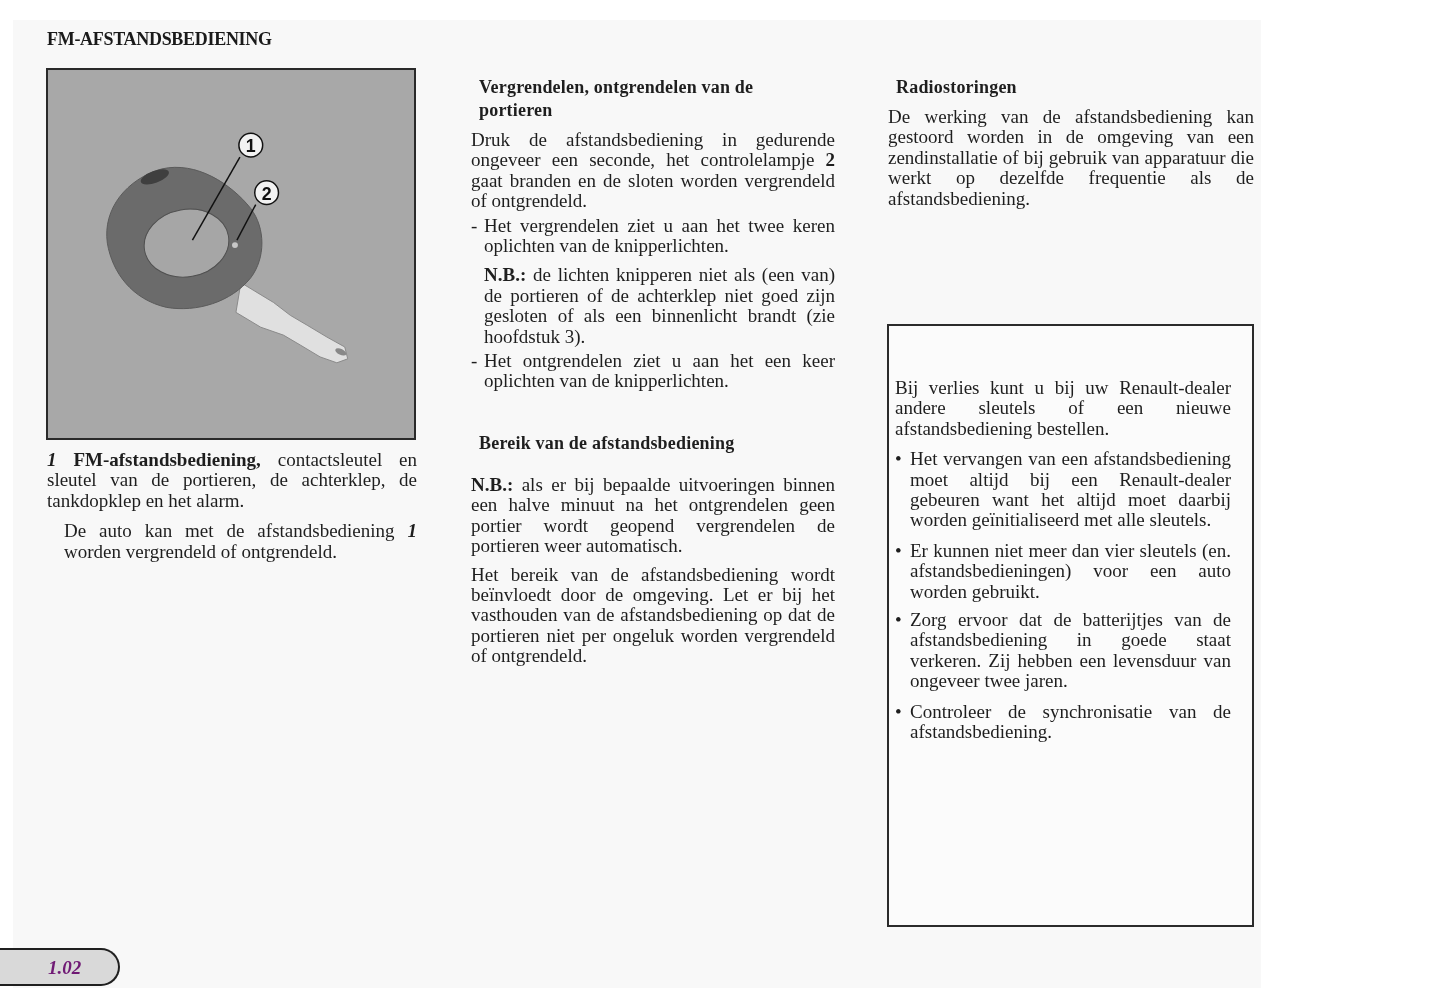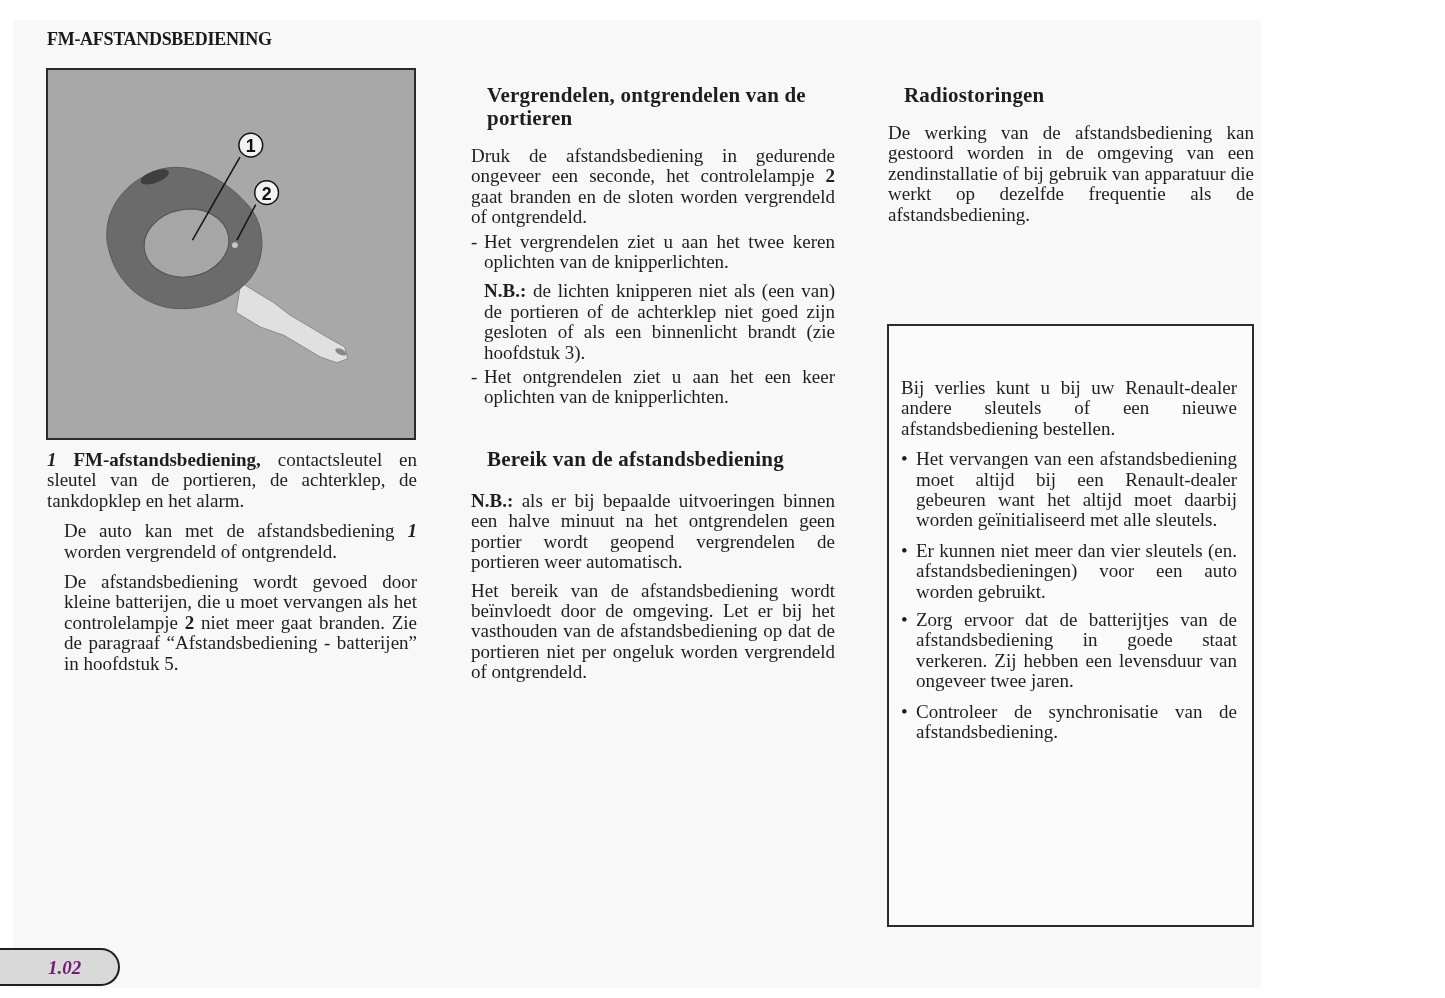--- a/index.html
+++ b/index.html
@@ -21,36 +21,36 @@
     }
     .photo {
       position: absolute; left: 46px; top: 68px; width: 370px; height: 372px;
       border: 2px solid #2a2a2a; box-sizing: border-box; background: #a9a9a9;
       overflow: hidden;
     }
     .photo svg { width: 100%; height: 100%; display: block; }
     .col { position: absolute; font-family: "Liberation Serif", "DejaVu Serif", serif; }
     .col p { margin: 0; font-size: 19px; line-height: 20.4px; text-align: justify; }
     .col h2 {
-      margin: 16px; font-family: "Liberation Serif", "DejaVu Serif", serif;
-      font-weight: bold; font-size: 21px; line-height: 23px; letter-spacing: 0.2px;
+      margin: 8px; font-family: "Liberation Serif", "DejaVu Serif", serif;
+      font-weight: bold; font-size: 18px; line-height: 23px; letter-spacing: 0.2px;
     }
     .b { font-weight: bold; }
     .i { font-style: italic; font-weight: bold; }
     .col1 { left: 47px; top: 450px; width: 370px; }
     .col2 { left: 471px; top: 68px; width: 364px; }
     .col3 { left: 888px; top: 68px; width: 366px; }
     .dashitem { position: relative; padding-left: 13px; }
     .dashitem .dash { position: absolute; left: 0; top: 0; }
     .indent { padding-left: 17px; }
     .box {
       position: absolute; left: 887px; top: 324px; width: 367px; height: 603px;
       border: 2px solid #2b2b2b; box-sizing: border-box; background: #fbfbfb;
     }
-    .box-inner { position: absolute; left: 12px; top: 52px; width: 336px; font-family: "Liberation Serif", "DejaVu Serif", serif; }
+    .box-inner { position: absolute; left: 6px; top: 52px; width: 336px; font-family: "Liberation Serif", "DejaVu Serif", serif; }
     .box-inner p { margin: 0; font-size: 19px; line-height: 20.4px; text-align: justify; }
     .bullet { position: relative; padding-left: 15px; }
     .bullet .dot { position: absolute; left: 0; top: 0; }
     .pagebadge {
       position: absolute; left: -10px; top: 948px; width: 130px; height: 38px;
       border: 2px solid #1f1f1f; border-left: none; border-radius: 0 20px 20px 0;
       background: #d9d9d9; box-sizing: border-box;
     }
     .pagebadge span {
       position: absolute; left: 58px; top: 7px;
@@ -89,25 +89,20 @@
 <div class="col col1">
   <p>
     <span class="i">1</span>
     <span class="b">FM-afstandsbediening,</span>
     <span>contactsleutel en sleutel van de portieren, de achterklep, de tankdopklep en het alarm.</span>
   </p>
   <p class="indent" style="margin-top:10px">
     <span>De auto kan met de afstandsbediening</span>
     <span class="i">1</span>
     <span>worden vergrendeld of ontgrendeld.</span>
-  </p>
-  <p class="indent" style="margin-top:10px">
-    <span>De afstandsbediening wordt gevoed door kleine batterijen, die u moet vervangen als het controlelampje</span>
-    <span class="b">2</span>
-    <span>niet meer gaat branden. Zie de paragraaf “Afstandsbediening - batterijen” in hoofdstuk 5.</span>
   </p>
 </div>
 
 <div class="col col2">
   <h2>Vergrendelen, ontgrendelen van de portieren</h2>
   <p style="">
     <span>Druk de afstandsbediening in gedurende ongeveer een seconde, het controlelampje</span>
     <span class="b">2</span>
     <span>gaat branden en de sloten worden vergrendeld of ontgrendeld.</span>
   </p>

